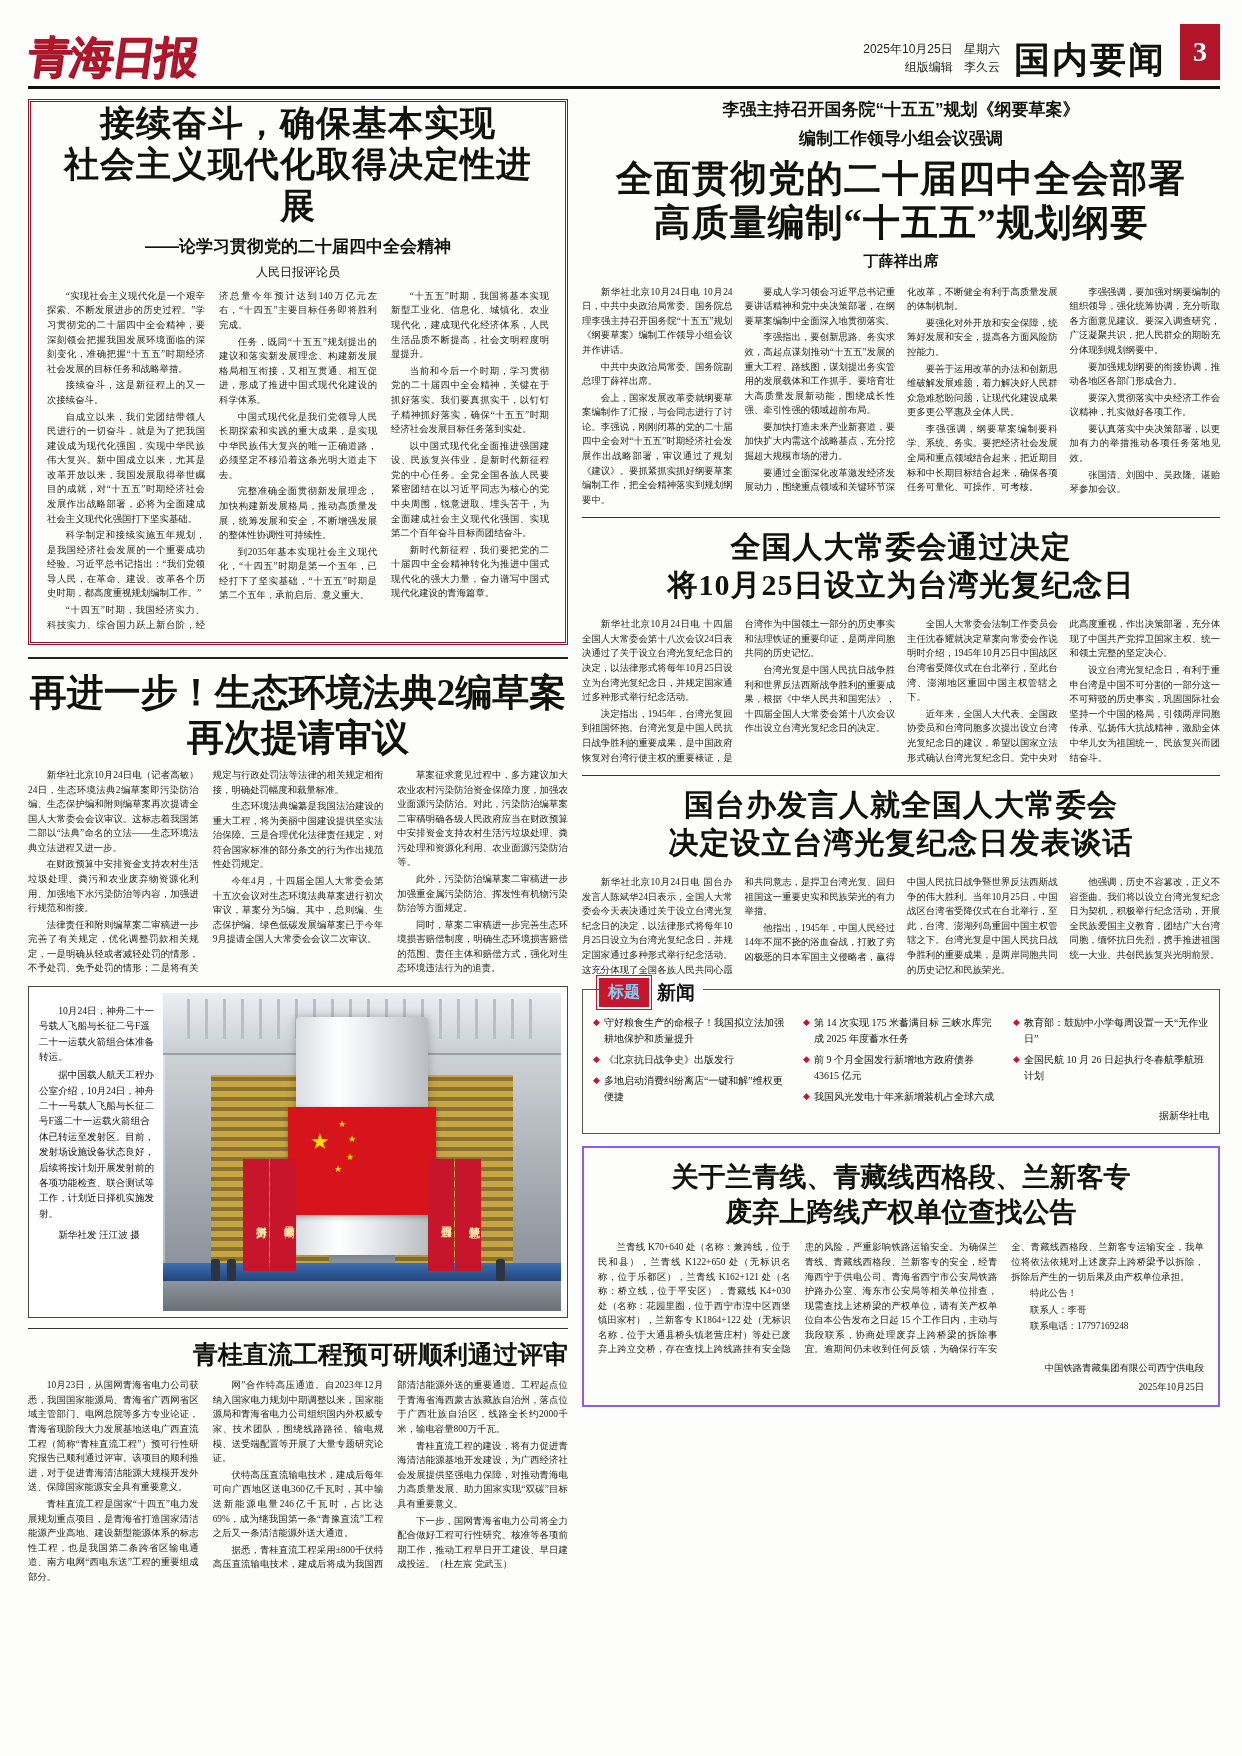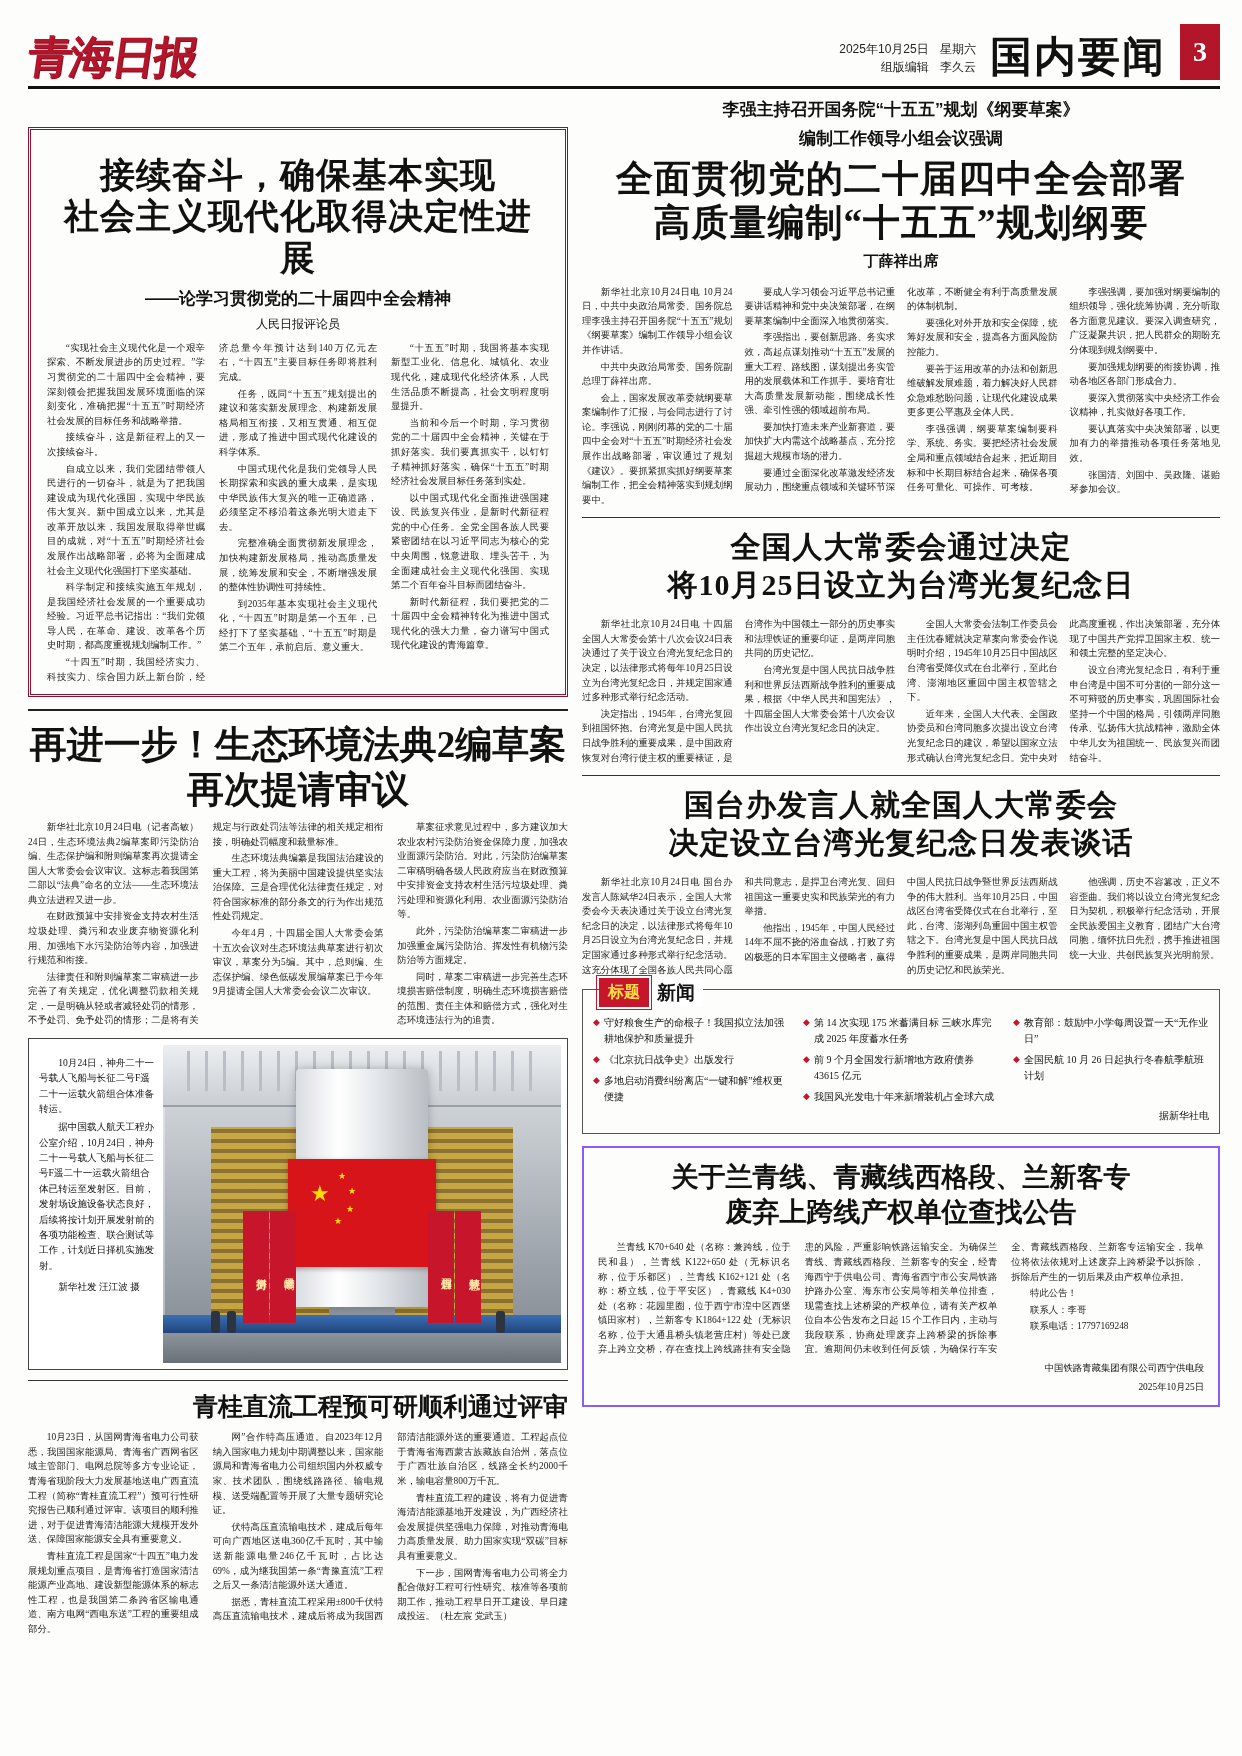--- a/index.html
+++ b/index.html
@@ -18,33 +18,33 @@
     padding:18px 22px 4px 28px;box-sizing:border-box;height:84px;}
   .logo{font-family:"Liberation Serif",serif;font-weight:700;font-size:44px;
     color:#b3152a;letter-spacing:-2px;transform:skewX(-8deg);
     text-shadow:1px 1px 0 #8d0f20;line-height:1;}
   .mast-right{display:flex;align-items:flex-end;gap:14px;}
   .mast-meta{font-size:12px;line-height:1.45;text-align:right;color:#222;
     font-family:"Liberation Sans",sans-serif;padding-bottom:4px;}
   .mast-meta .row{white-space:nowrap;}
   .mast-meta .row span{margin-left:8px;}
   .section-name{font-family:"Liberation Sans",sans-serif;font-weight:700;
-    font-size:42px;letter-spacing:2px;line-height:1;padding-bottom:2px;margin-top:12px;}
+    font-size:36px;letter-spacing:2px;line-height:1;padding-bottom:2px;margin-top:12px;}
   .page-no{background:#b3152a;color:#fff;font-weight:700;font-size:28px;
     width:40px;height:56px;display:flex;align-items:center;justify-content:center;
     font-family:"Liberation Serif",serif;}
   .rule-thick{height:3px;background:#111;margin:2px 22px 0 28px;}
 
   
   .body-wrap{display:flex;padding:10px 22px 0 28px;box-sizing:border-box;gap:14px;}
   .col-left{width:540px;flex:0 0 540px;}
   .col-right{flex:1;}
 
   
-  .edit-box{border:3px double #8d1430;padding:25px 16px 10px;box-sizing:border-box;margin-top:28px;}
+  .edit-box{border:3px double #8d1430;padding:1px 16px 10px;box-sizing:border-box;}
   .edit-title{font-family:"Liberation Serif",serif;font-weight:700;
     text-align:center;font-size:35px;line-height:1.18;letter-spacing:1px;}
   .edit-sub{text-align:center;font-size:17px;margin-top:8px;font-weight:700;
     font-family:"Liberation Sans",sans-serif;}
   .edit-byline{text-align:center;font-size:12px;margin:6px 0 8px;
     font-family:"Liberation Sans",sans-serif;}
 
   
   .cols3{column-count:3;column-gap:14px;}
   .cols4{column-count:4;column-gap:12px;}
@@ -116,21 +116,21 @@
   .platform{position:absolute;left:0;right:0;bottom:30px;height:18px;
     background:linear-gradient(180deg,#3a6fb5,#22447a);}
   .floor{position:absolute;left:0;right:0;bottom:0;height:30px;
     background:linear-gradient(180deg,#8d949b,#6a7077);}
   .worker{position:absolute;bottom:30px;width:9px;height:22px;background:#2b3440;border-radius:3px;}
 
   
   .digest-box{border:1px solid #555;padding:8px 10px 10px;box-sizing:border-box;margin-top:12px;}
   .digest-head{display:flex;align-items:center;gap:8px;margin:-20px 0 8px 6px;
     background:#fff;width:max-content;padding-right:8px;}
-  .digest-tag{background:#c7162b;color:#fde047;font-weight:700;font-size:16px;
+  .digest-tag{background:#c7162b;color:#7dd3fc;font-weight:700;font-size:16px;
     padding:2px 7px;font-family:"Liberation Sans",sans-serif;
     border:2px solid #c7162b;outline:1px solid #c7162b;outline-offset:2px;}
   .digest-word{font-weight:700;font-size:19px;font-family:"Liberation Sans",serif;}
   .digest-cols{column-count:3;column-gap:14px;}
   .digest-item{font-size:10px;line-height:1.6;margin:0 0 5px;
     font-family:"Liberation Serif",serif;break-inside:avoid;display:flex;gap:4px;}
   .digest-item .dot{color:#c7162b;font-size:9px;line-height:1.7;}
   .digest-credit{text-align:right;font-size:10px;margin-top:4px;}
 
   

